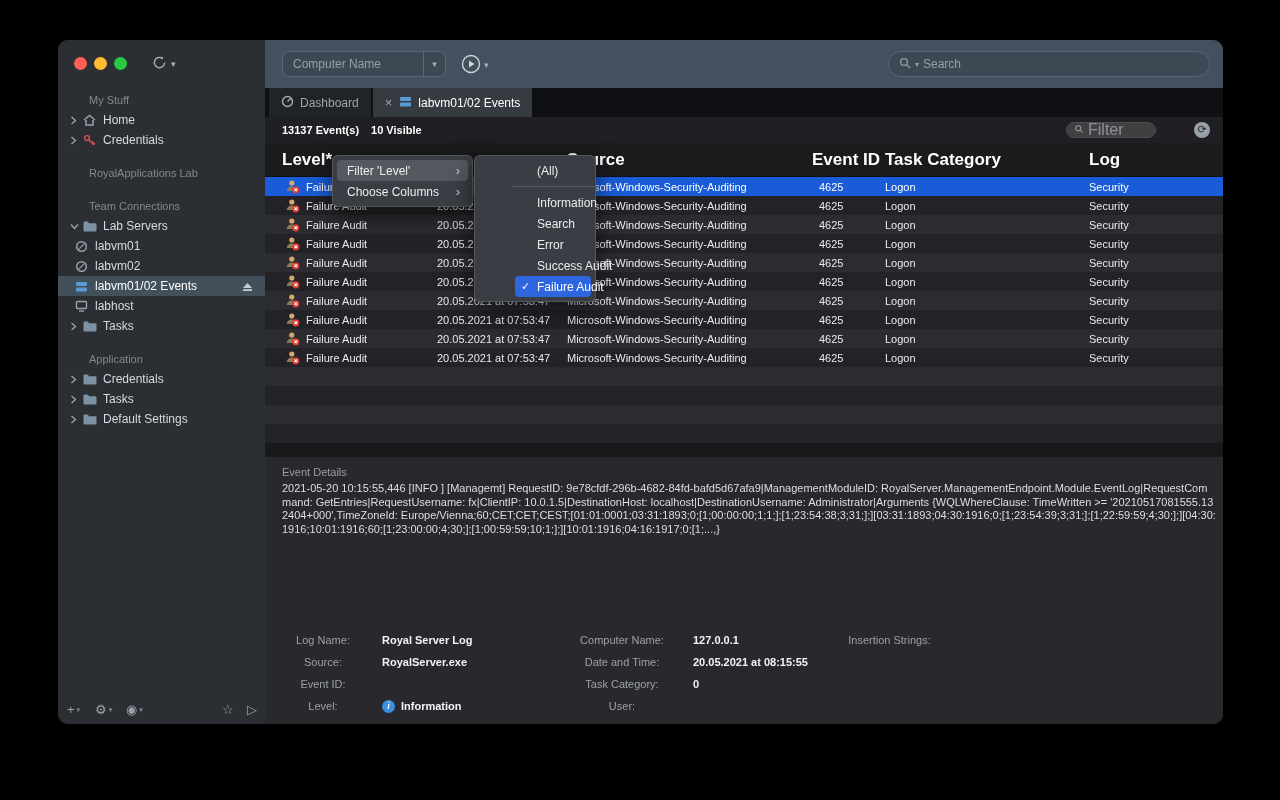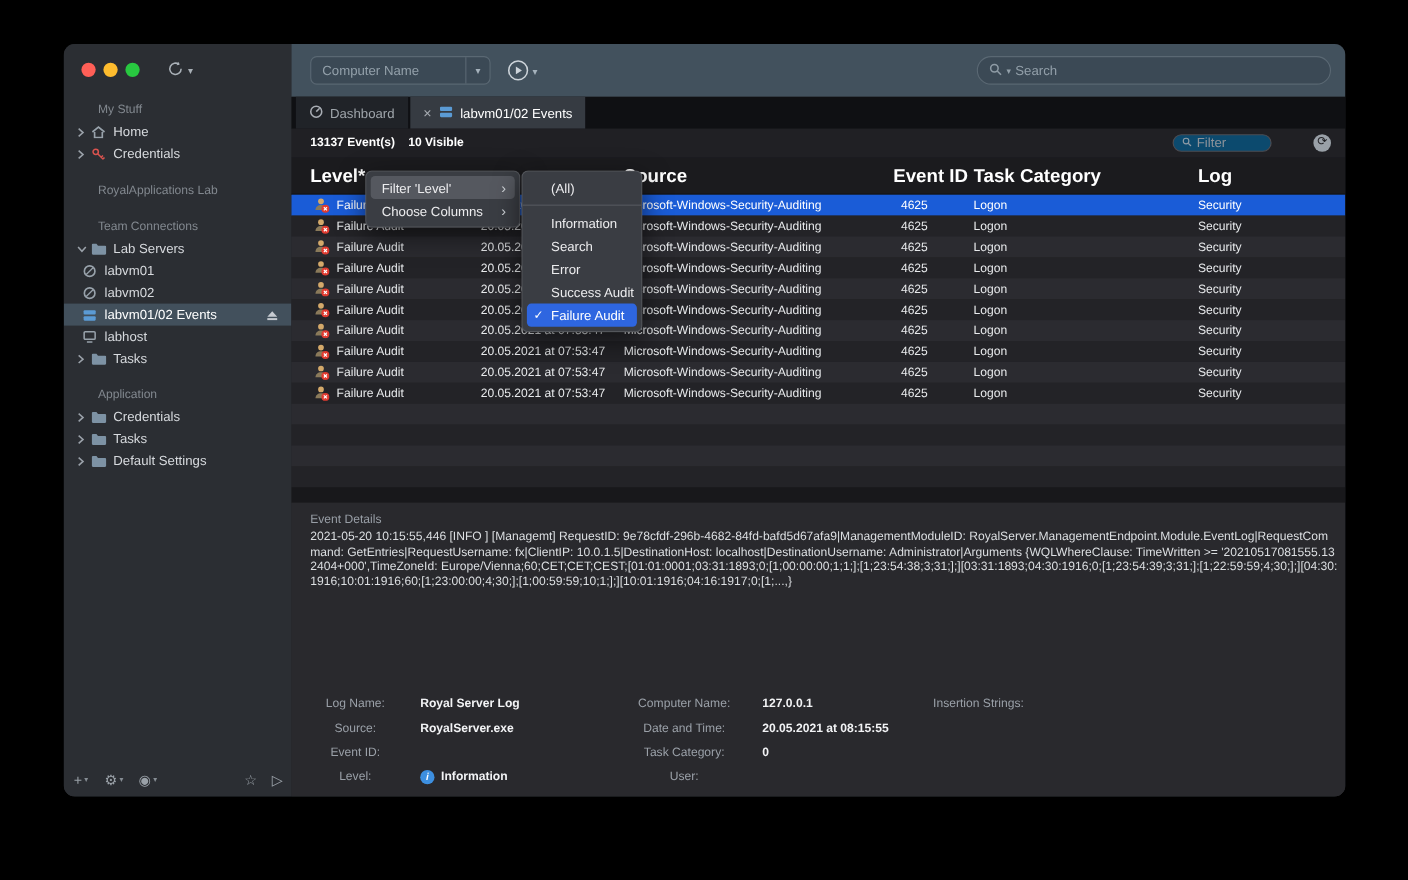--- a/index.html
+++ b/index.html
@@ -49,23 +49,23 @@
   .tabbar { position:absolute; top:48px; left:0; right:0; height:29px; background:#0f1013;
             display:flex; padding-left:4px; }
   .tab { display:flex; align-items:center; gap:6px; padding:0 12px; font-size:12px; height:29px; }
   .tab.inactive { background:#202328; color:#9fa5ab; margin-right:2px; }
   .tab.active { background:#363b42; color:#fff; }
   .tab-close { color:#a7acb2; font-size:13px; margin-right:1px; }
   .statusbar { position:absolute; top:77px; left:0; right:0; height:26px; background:#202024;
                display:flex; align-items:center; font-size:11px; color:#fff; }
   .count1 { font-weight:bold; margin-left:17px; }
   .count2 { font-weight:bold; margin-left:12px; }
-  .filterbox { position:absolute; right:67px; top:5px; width:90px; height:16px; background:#0c4a6e;
+  .filterbox { position:absolute; right:67px; top:5px; width:90px; height:16px; background:#404040;
                border:1px solid #4c4c52; border-radius:8px; display:flex; align-items:center;
-               font-size:12px; color:#8e939a; padding:0 6px; gap:3px; }
+               font-size:16px; color:#8e939a; padding:0 6px; gap:3px; }
   .filterbox svg { transform:scale(.75); }
   .refresh { position:absolute; right:13px; top:5px; width:16px; height:16px; border-radius:50%;
              background:#99a0a7; color:#1f1f23; font-size:11px; line-height:15px; text-align:center; }
   .thead { position:absolute; top:103px; left:0; right:0; height:34px; background:#1b1b1e;
            display:flex; align-items:center; font-size:17px; font-weight:bold; color:#fff;
            border-bottom:1px solid #101012; }
   .tbody { position:absolute; top:137px; left:0; right:0; }
   .trow { height:19px; display:flex; align-items:center; font-size:11px; color:#e8eaec; }
   .trow.alt-a { background:#232327; }
   .trow.alt-b { background:#2b2b30; }
@@ -91,21 +91,21 @@
   .flabel { text-align:center; color:#9aa0a8; flex:none; }
   .fvalue { color:#f2f3f5; font-weight:bold; }
   .info-badge { width:13px; height:13px; border-radius:50%; background:#3d8fe0; color:#fff;
                 font-size:9px; font-weight:bold; font-style:italic; display:inline-flex;
                 align-items:center; justify-content:center; margin-right:6px; }
   
   .menu { position:absolute; background:#3a3d43; border:1px solid rgba(255,255,255,.13);
           border-radius:6px; padding:4px 0; box-shadow:0 8px 24px rgba(0,0,0,.55); z-index:50;
           font-size:12px; color:#ececee; }
   .menu1 { left:274px; top:115px; width:141px; }
-  .menu2 { left:416px; top:115px; width:110px; }
+  .menu2 { left:416px; top:115px; width:122px;padding-left:36px; }
   .mitem { height:21px; display:flex; align-items:center; padding:0 8px 0 10px; margin:0 4px;
            border-radius:4px; position:relative; white-space:nowrap; }
   .menu2 .mitem { padding-left:22px; }
   .mitem.hl { background:#55585f; }
   .mitem.sel { background:#2e66e0; color:#fff; }
   .mitem .arrow { margin-left:auto; color:#cdd1d6; font-size:13px; line-height:13px; }
   .mitem .check { position:absolute; left:6px; font-size:11px; }
   .msep { height:1px; background:#56595f; margin:5px 0; }
 </style>
 </head>

